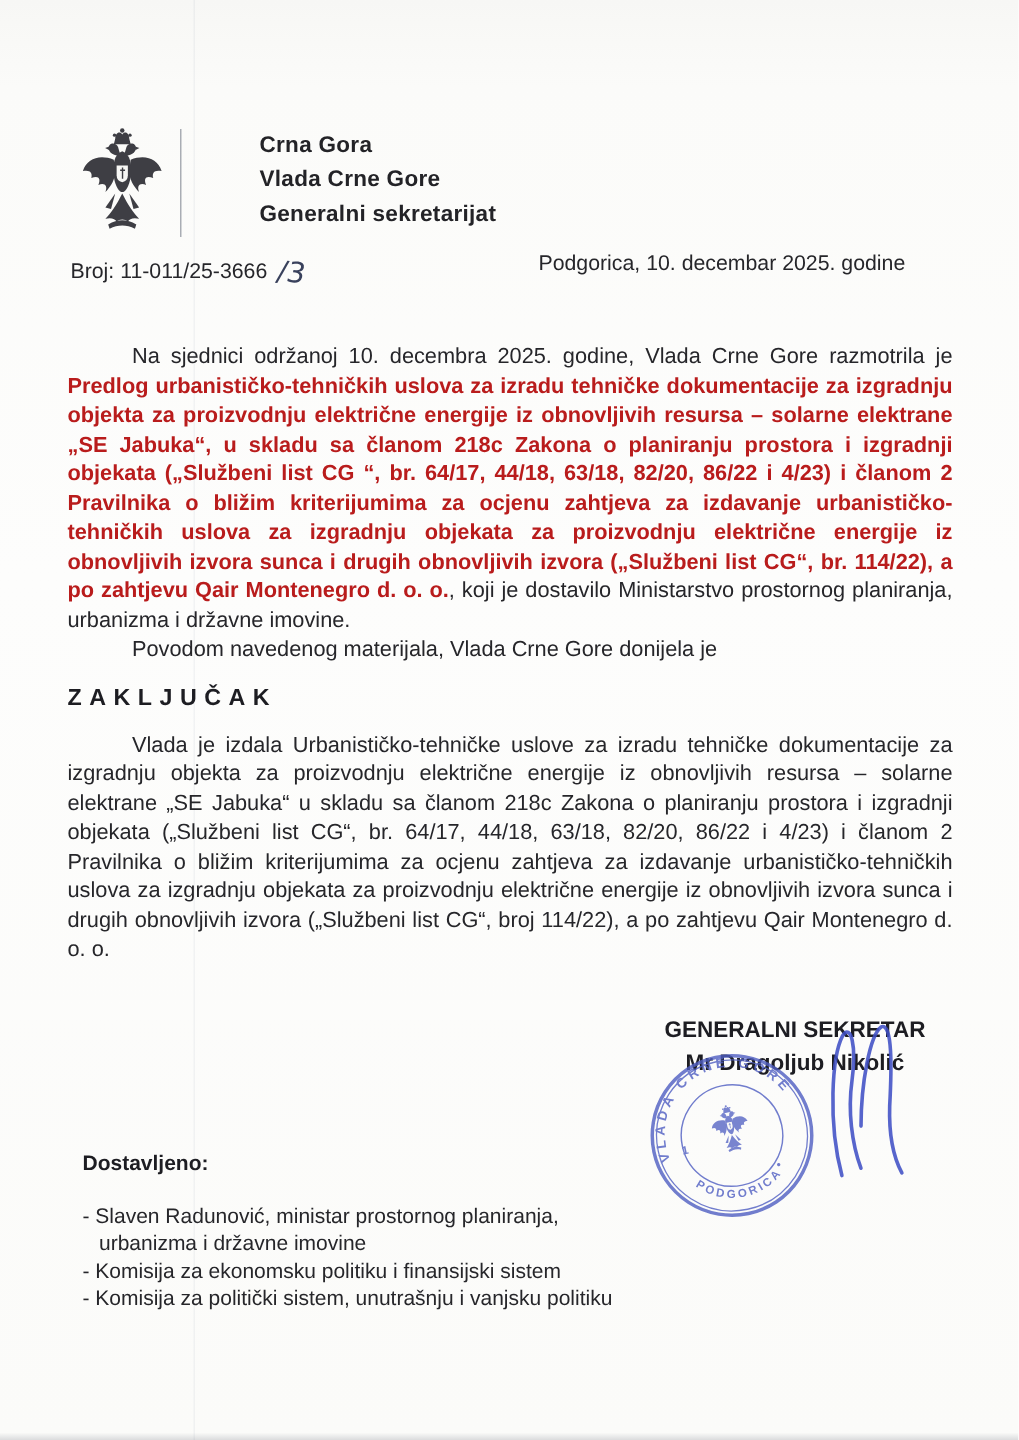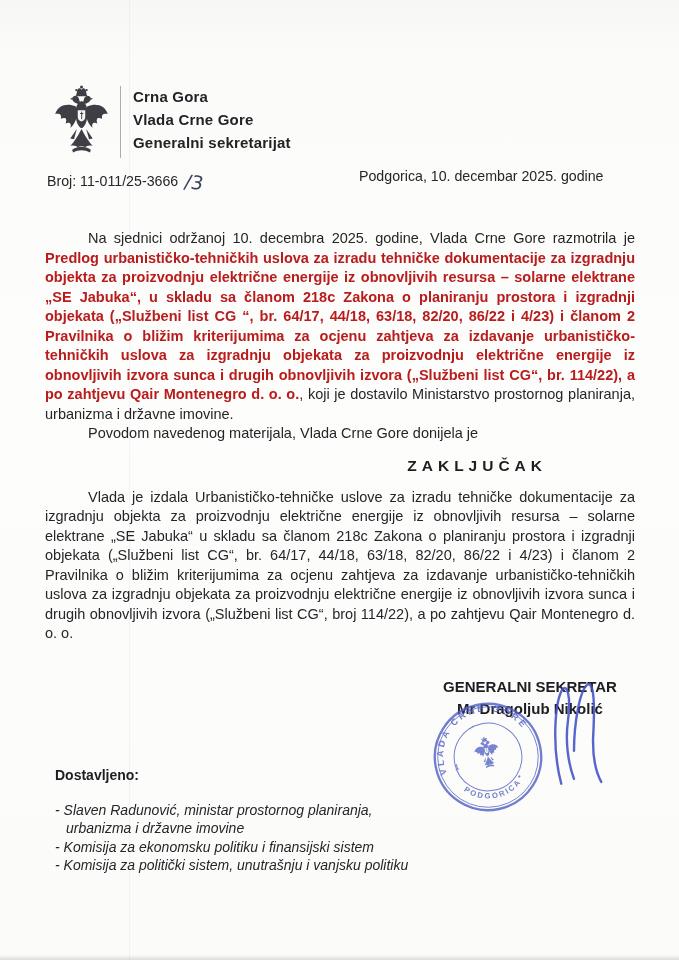--- a/index.html
+++ b/index.html
@@ -13,51 +13,51 @@
     font-family:"Liberation Sans","DejaVu Sans",sans-serif;color:var(--ink);
   }
   body::after{content:"";position:absolute;left:0;bottom:0;width:100%;height:5px;
     background:linear-gradient(rgba(0,0,0,0),rgba(90,95,110,.20));}
   .crease{position:absolute;left:129px;top:0;width:1px;height:960px;background:rgba(120,130,150,.08);}
 
   
   .letterhead{position:absolute;left:53px;top:84px;display:flex;align-items:flex-start;}
   .coat{width:57px;height:75px;color:var(--coat_dark);}
   .lh-divider{width:1px;height:72px;background:#a9adb4;margin:2px 12px 0 10px;}
-  .lh-text{font-size:15px;font-weight:bold;line-height:23px;color:#232327;padding-top:1px;letter-spacing:.2px;}
+  .lh-text{font-size:15px;font-weight:bold;line-height:23px;color:#232327;padding-top:1px;letter-spacing:.2px;margin-left:40px;}
 
   .ref-row{position:absolute;left:47px;top:168px;font-size:14.2px;}
   .hand{display:inline-block;margin-left:7px;font-size:19px;color:var(--hand_ink);
     transform:rotate(7deg) skewX(-6deg);position:relative;top:3px;font-family:"DejaVu Sans",sans-serif;}
   .date{position:absolute;left:359px;top:168px;font-size:14.2px;}
 
   
   .doc-body{position:absolute;left:45px;top:229px;width:590px;}
   .para{margin:0;text-align:justify;text-indent:43px;font-size:14.5px;line-height:19.5px;}
   .para .b,.b{font-weight:bold;color:#b91c1c;}
-  .conclusion{font-size:15.5px;font-weight:bold;letter-spacing:5px;text-align:right;
+  .conclusion{font-size:15.5px;font-weight:bold;letter-spacing:5px;text-align:left;
     margin:13px 88px 13px 0;color:#1d1d22;}
 
   
   .sig-block{position:absolute;left:425px;top:676px;width:210px;text-align:center;
     font-size:15px;font-weight:bold;line-height:21.5px;color:#1d1d22;}
   .stamp{position:absolute;left:430px;top:699px;width:116px;height:116px;opacity:.8;}
   .sst{fill:none;stroke:var(--stamp_blue);}
   .sfl{fill:var(--stamp_blue);font-family:"Liberation Sans",sans-serif;font-weight:bold;}
   .stamp-ring{font-size:9.5px;letter-spacing:2.8px;}
   .stamp-city{font-size:8px;letter-spacing:2px;}
   .stamp-num,.stamp-dot{font-size:8px;}
   .stamp-eagle{color:var(--stamp_blue);opacity:.95;}
   .sig-stroke{position:absolute;left:548px;top:676px;width:72px;height:118px;}
   .sig-path{stroke:var(--signature_blue);stroke-width:2.4;fill:none;stroke-linecap:round;opacity:.88;}
 
   
   .dist{position:absolute;left:55px;top:766px;width:430px;font-size:14px;line-height:18.5px;}
   .dist-label{font-weight:bold;color:#1d1d22;margin-bottom:16px;}
-  .dist-item{white-space:pre-line;padding-left:11px;text-indent:-11px;font-style:italic;}
+  .dist-item{white-space:pre-line;padding-left:11px;text-indent:-11px;}
   .defs-svg{position:absolute;width:0;height:0;}
 </style>
 </head>
 <body>
 
 <svg class="defs-svg" aria-hidden="true">
   <defs>
     <g id="eagle-shape" fill="currentColor">
       <path d="M25 9 C25 5 28 3 30 6 C32 3 35 5 35 9 L36 13 L24 13 Z"></path>
       <circle cx="30" cy="3.2" r="1.6"></circle>

